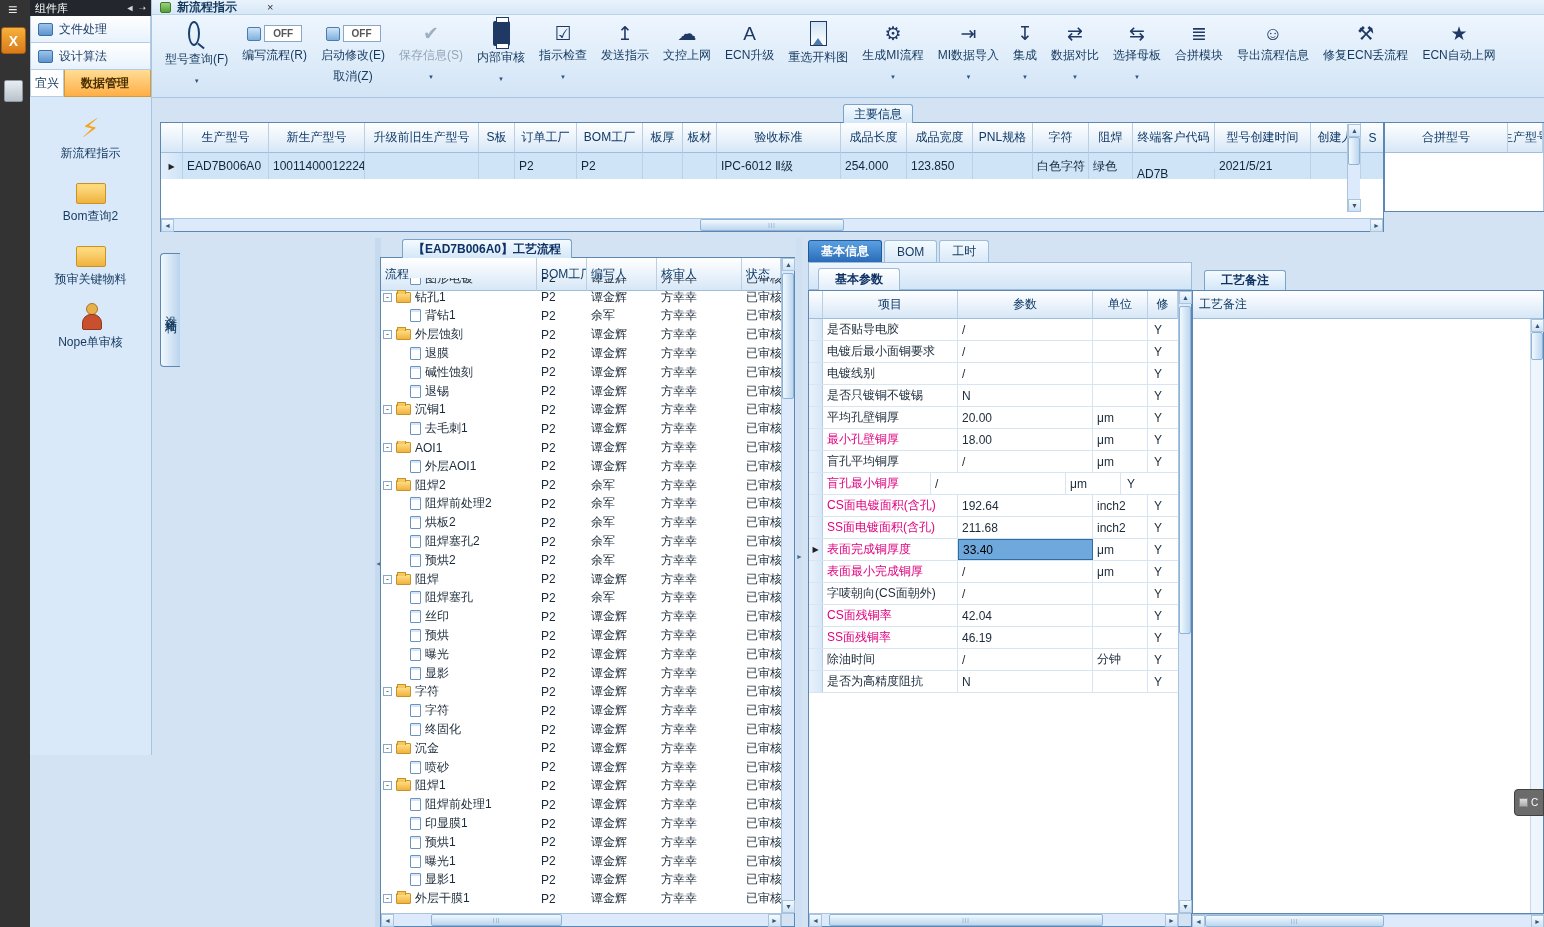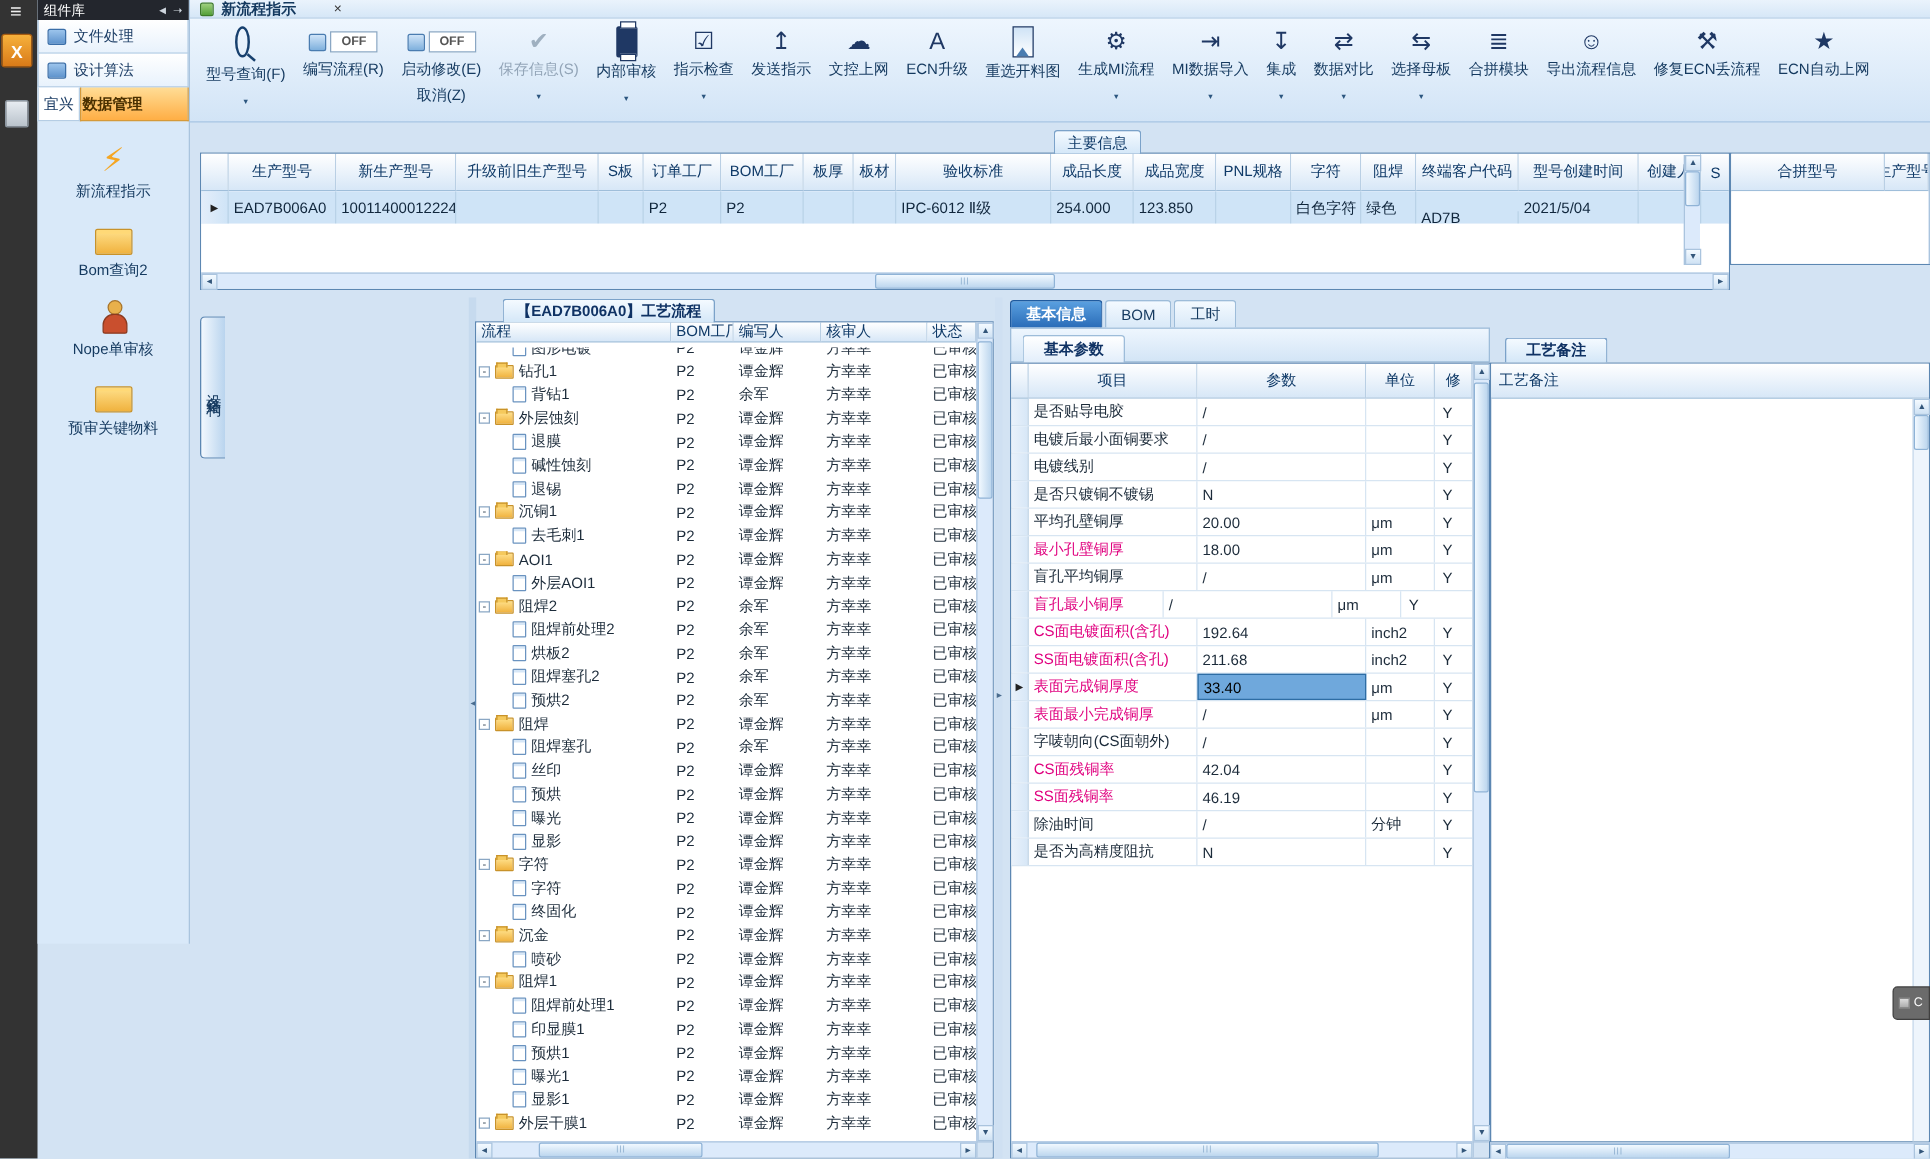--- a/index.html
+++ b/index.html
@@ -15,21 +15,21 @@
 
 
 .sidebar{position:absolute;left:30px;top:0;width:122px;height:755px;background:#d9e9f9;border-right:1px solid #a9c4de}
 .sb-title{height:16px;background:#23262d;color:#fff;display:flex;align-items:center;gap:4px;padding:0 5px;font-size:11px}
 .sb-title .spacer{flex:1}
 .sb-title .mini{font-size:9px;color:#cfd6de}
 .sb-item{height:27px;background:linear-gradient(#ffffff,#e8f2fc);border:1px solid #b5cde4;border-top:none;display:flex;align-items:center;gap:6px;padding:0 7px;color:#1d3e66}
 .win-icon{width:15px;height:13px;background:linear-gradient(#9cc4ec,#5e93cc);border:1px solid #3a6ea8;border-radius:2px;flex:none}
 .sb-row{display:flex;height:27px}
 .sb-tab-yx{width:34px;background:#fff;border:1px solid #b5cde4;border-top:none;display:flex;align-items:center;justify-content:center;color:#1d3e66}
-.sb-sel{flex:1;background:linear-gradient(#ffdd96,#ffae45);border:1px solid #d59a3a;border-top:none;display:flex;align-items:center;padding:0 1px;font-weight:bold;color:#4a3000}
+.sb-sel{flex:1;background:linear-gradient(#ffdd96,#ffae45);border:1px solid #d59a3a;border-top:none;display:flex;align-items:center;padding:0 16px;font-weight:bold;color:#4a3000}
 .sb-tools{padding-top:8px;display:flex;flex-direction:column;align-items:center}
 .sb-tool{display:flex;flex-direction:column;align-items:center;gap:4px;padding:8px 2px 6px 2px;width:100%;cursor:pointer}
 .sb-tool .lbl{font-size:12px;color:#14395f;white-space:nowrap}
 .tool-ico{height:28px;display:flex;align-items:flex-end;justify-content:center}
 .tool-ico.lightning::before{content:"⚡";font-size:26px;color:#f5a623;line-height:1}
 .tool-ico.folder{width:30px}
 .tool-ico.folder::before{content:"";display:block;width:28px;height:19px;background:linear-gradient(#ffe08a,#f0b23e);border:1px solid #c8922a;border-radius:2px;box-shadow:inset 0 3px 0 #ffd977}
 .tool-ico.person{position:relative;width:24px;height:28px}
 .tool-ico.person::before{content:"";position:absolute;left:7px;top:1px;width:10px;height:10px;border-radius:50%;background:#e8b04b;border:1px solid #a8742a}
 .tool-ico.person::after{content:"";position:absolute;left:3px;top:12px;width:18px;height:14px;border-radius:9px 9px 2px 2px;background:#c94f2e;border:1px solid #8a3a20}
@@ -109,21 +109,21 @@
 .balloon::after{content:"";position:absolute;left:4px;bottom:-5px;border-left:4px solid transparent;border-right:4px solid transparent;border-top:5px solid #3f9e3f}
 .spl-v{position:absolute;top:238px;width:6px;height:689px;background:#c6daee}
 .spl-arrow{position:absolute;font-size:7px;color:#4a6c8e;left:0}
 
 
 .flow-panel{position:absolute;left:380px;top:238px;width:415px;height:689px}
 .flow-title{position:absolute;left:22px;top:1px;height:19px;padding:0 10px;background:linear-gradient(#f4faff,#d4e7f8);border:1px solid #7ba2c9;border-bottom:none;border-radius:3px 3px 0 0;display:flex;align-items:center;font-weight:bold;color:#0f3264;z-index:2}
 .flow-grid{position:absolute;left:0;top:19px;right:0;bottom:0;background:#fff;border:1px solid #5c87b2;display:grid;grid-template-columns:1fr 13px;grid-template-rows:1fr 13px}
 .flow-content{grid-row:1;grid-column:1;display:flex;flex-direction:column;overflow:hidden}
 .flow-header{display:flex;height:20px;flex:none}
-.flow-header .hcell{height:16px}
+.flow-header .hcell{height:33px}
 .tree-rows{flex:1;overflow:hidden}
 .tree-rows-inner{margin-top:-9px}
 .trow{display:flex;height:18.8px;align-items:center;cursor:pointer}
 .tc{padding-left:4px;white-space:nowrap;overflow:hidden;flex:none;color:#1c2b3a}
 .tc-flow{display:flex;align-items:center;overflow:hidden;padding-left:2px}
 .trow.leaf .tc-flow{padding-left:16px}
 .expand{width:9px;height:9px;border:1px solid #8aa7c4;background:#fff;font-size:9px;line-height:7px;text-align:center;color:#345;margin-right:3px;flex:none}
 .expand::before{content:"-"}
 .trow.leaf .expand{visibility:hidden}
 .t-folder{width:15px;height:11px;background:linear-gradient(#ffe08a,#f0b23e);border:1px solid #c8922a;border-radius:1px;position:relative;margin:0 4px 0 1px;flex:none}
@@ -211,26 +211,26 @@
     <div class="sb-tools">
         <div class="sb-tool">
         <span class="tool-ico lightning"></span>
         <span class="lbl">新流程指示</span>
       </div>
         <div class="sb-tool">
         <span class="tool-ico folder"></span>
         <span class="lbl">Bom查询2</span>
       </div>
         <div class="sb-tool">
+        <span class="tool-ico folder"></span>
+        <span class="lbl">预审关键物料</span>
+      </div>
+        <div class="sb-tool">
         <span class="tool-ico person"></span>
         <span class="lbl">Nope单审核</span>
-      </div>
-        <div class="sb-tool">
-        <span class="tool-ico folder"></span>
-        <span class="lbl">预审关键物料</span>
       </div>
       </div>
   </div>
 
   <div class="tabstrip">
     <span class="doc-ico"></span>
     <span class="doc-lbl">新流程指示</span>
     <span class="doc-close">×</span>
   </div>
 
@@ -403,21 +403,21 @@
           <div class="g-cell" style="width: 66px;">P2</div>
           <div class="g-cell" style="width: 40px;"></div>
           <div class="g-cell" style="width: 34px;"></div>
           <div class="g-cell" style="width: 124px;">IPC-6012 Ⅱ级</div>
           <div class="g-cell" style="width: 66px;">254.000</div>
           <div class="g-cell" style="width: 66px;">123.850</div>
           <div class="g-cell" style="width: 60px;"></div>
           <div class="g-cell" style="width: 56px;">白色字符</div>
           <div class="g-cell" style="width: 44px;">绿色</div>
           <div class="g-cell" style="width: 82px; margin-top: 16px;">AD7B</div>
-          <div class="g-cell" style="width: 96px;">2021/5/04</div>
+          <div class="g-cell" style="width: 96px;">2021/5/21</div>
           <div class="g-cell" style="width: 50px;"></div>
           <div class="g-cell" style="width: 24px;"></div>
         </div>
     </div>
     <div class="g-empty"></div>
     <div class="hscroll">
       <span class="scroll-btn left"></span>
       <div class="track">
           <div class="thumb" style="left:44%;width:12%"></div>
         </div>

